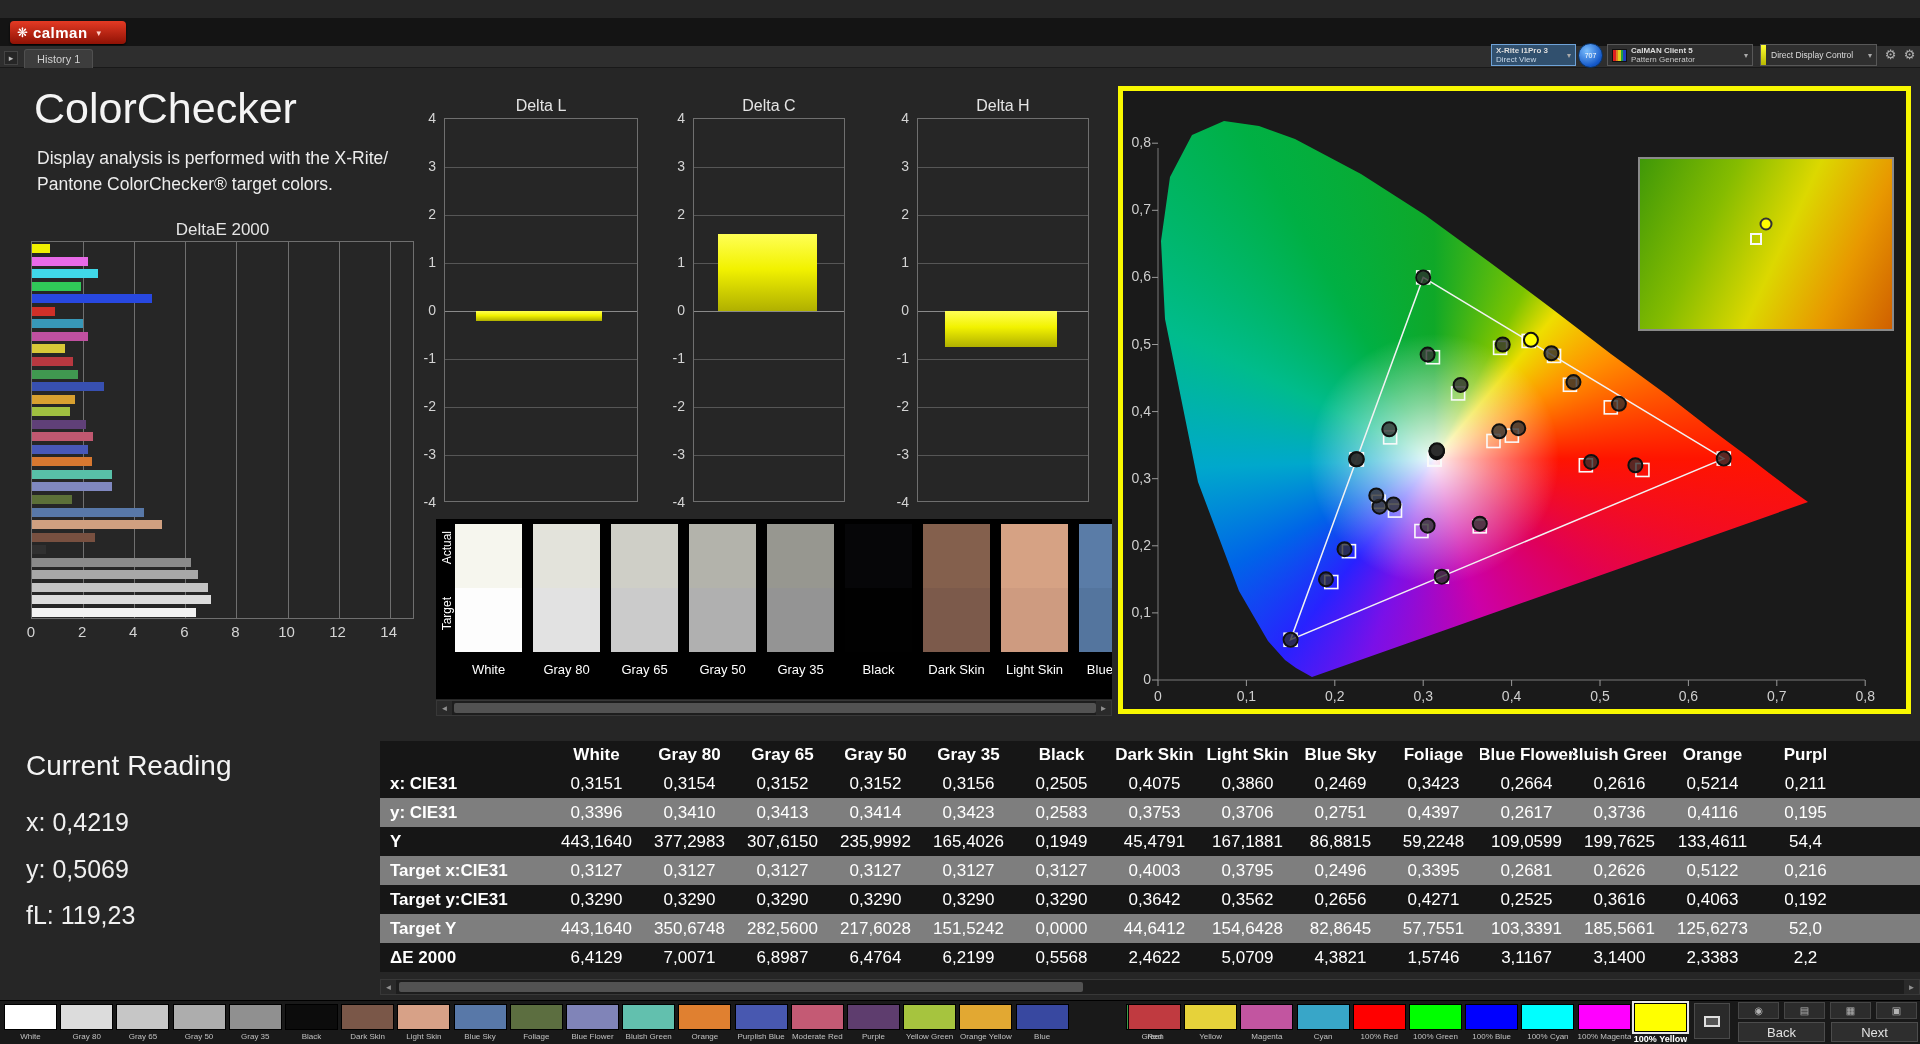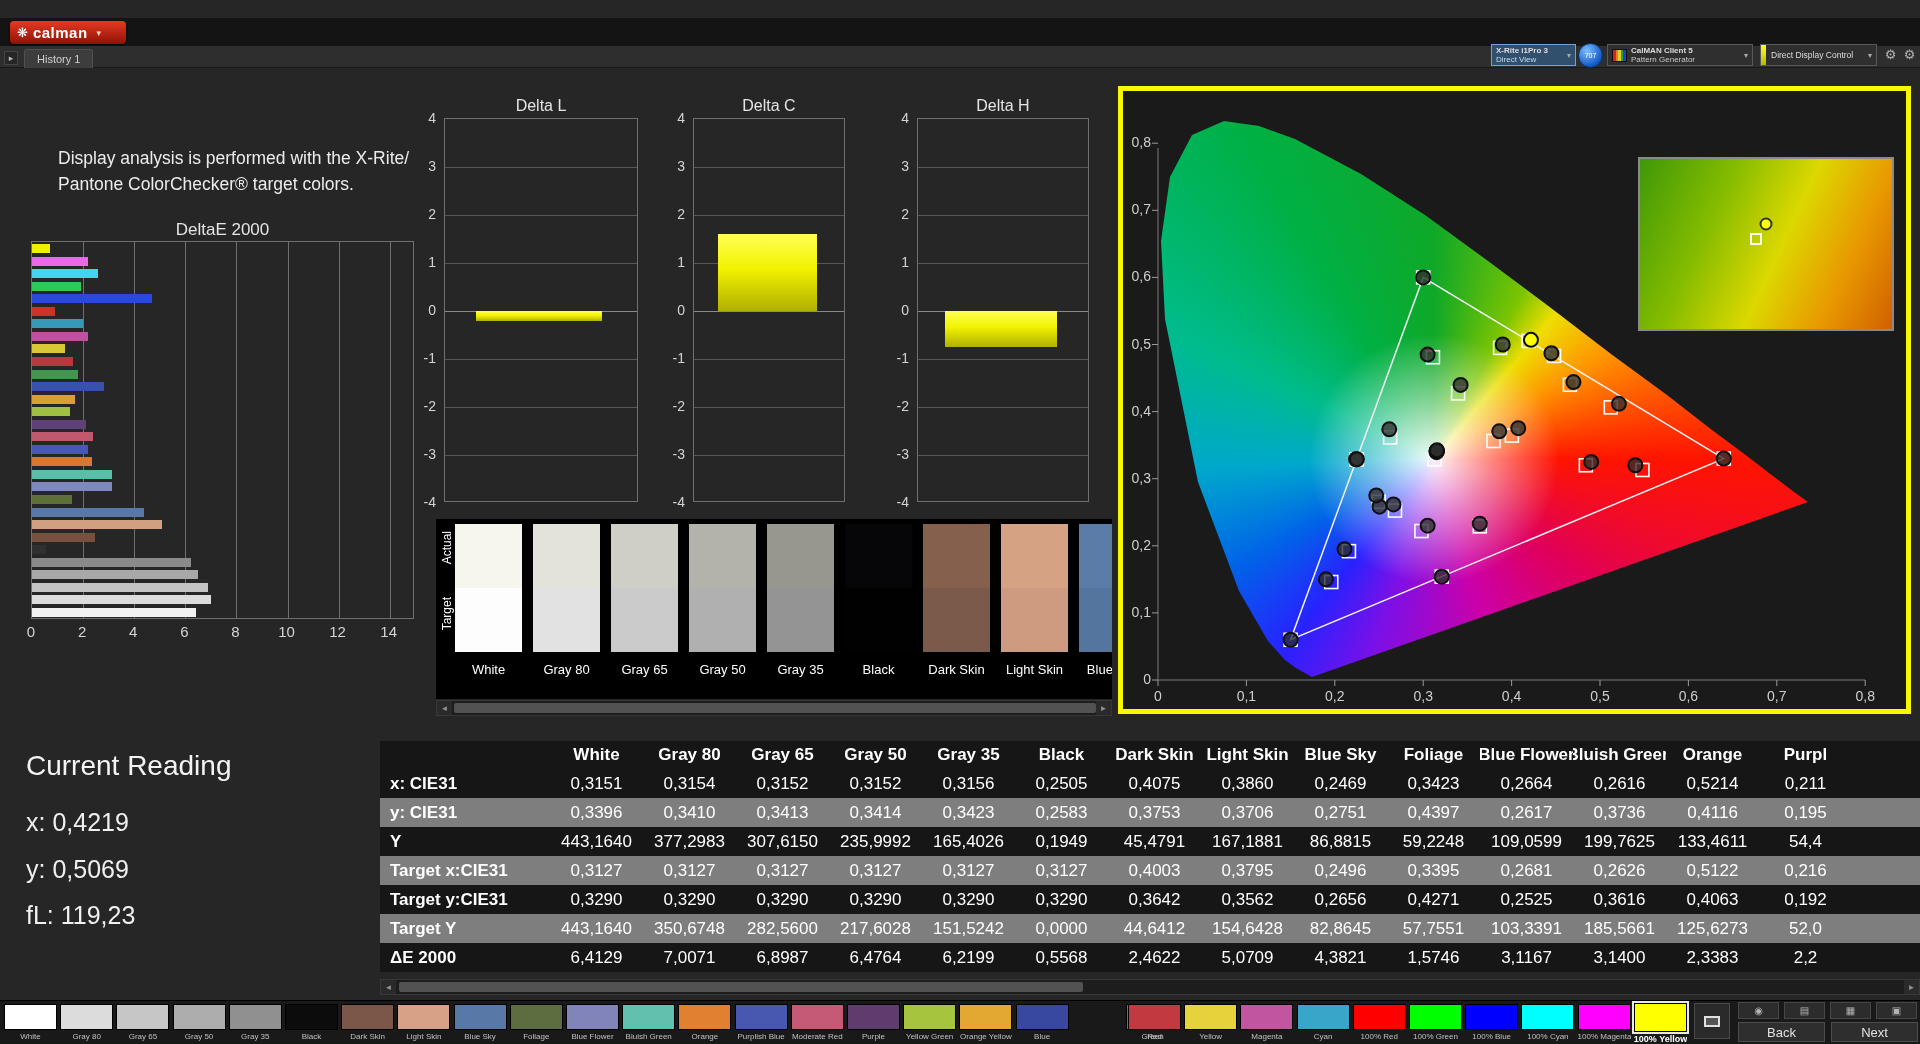--- a/index.html
+++ b/index.html
@@ -36,21 +36,21 @@
   .colorbars{width:15px;height:13px;margin-left:4px;flex:none;background:linear-gradient(90deg,#e02020 0 20%,#e08020 20% 40%,#e0d020 40% 60%,#20a040 60% 80%,#2040c0 80% 100%);border:1px solid #111;}
   .ctl-pattern .ctl-l2{color:#c8c8c8;}
   .ctl-display{left:1760px;width:117px;}
   .yellow-accent{width:5px;height:100%;flex:none;background:linear-gradient(#ffff30,#b8b800);}
   .ctl-display-label{flex:1;font-size:8.5px;padding-left:5px;white-space:nowrap;overflow:hidden;}
   .gear-btn{position:absolute;top:46px;width:17px;height:17px;color:#b0b0b0;font-size:13px;display:flex;align-items:center;justify-content:center;z-index:5;}
   #gear1{left:1882px;} #gear2{left:1901px;}
 
   
   .cc-title{position:absolute;left:34px;top:84px;font-size:43px;color:#f4f4f4;}
-  .cc-sub{position:absolute;left:37px;font-size:17.5px;color:#ececec;margin-left:21px;}
+  .cc-sub{position:absolute;left:37px;font-size:17.5px;color:#ececec;}
   #sub1{top:148px;} #sub2{top:174px;}
   .deltae-title{position:absolute;left:31px;top:220px;width:383px;text-align:center;font-size:17px;color:#e4e4e4;}
   .deltae-plot{position:absolute;left:31px;top:241px;width:383px;height:378px;border:1px solid #6f6f6f;}
   .grid-v{position:absolute;top:0;height:100%;width:1px;background:#6f6f6f;}
   .h-bar{position:absolute;left:0;height:9px;}
   .deltae-xlabels{position:absolute;left:31px;top:623px;width:383px;height:16px;}
   .xtick{position:absolute;width:26px;margin-left:-13px;text-align:center;font-size:15px;color:#d4d4d4;}
   .avg-text{position:absolute;left:15px;top:648px;width:405px;text-align:center;font-size:29px;color:#f2f2f2;}
   .max-text{position:absolute;left:15px;top:694px;width:405px;text-align:center;font-size:29px;color:#f2f2f2;}
   .cr-title{position:absolute;left:26px;top:750px;font-size:28px;color:#f4f4f4;}
@@ -168,20 +168,21 @@
     <span class="ctl-dd">▾</span>
   </div>
   <div class="ctl ctl-display">
     <span class="yellow-accent"></span>
     <span class="ctl-display-label">Direct Display Control</span>
     <span class="ctl-dd">▾</span>
   </div>
   <div class="gear-btn" id="gear1">⚙</div>
   <div class="gear-btn" id="gear2">⚙</div>
 
+  <div class="cc-title">ColorChecker</div>
   <div class="cc-sub" id="sub1">Display analysis is performed with the X-Rite/</div>
   <div class="cc-sub" id="sub2">Pantone ColorChecker® target colors.</div>
 
   <div class="deltae-title">DeltaE 2000</div>
   <div class="deltae-plot">
       <div class="grid-v" style="left: 51.1px;"></div>
       <div class="grid-v" style="left: 102.2px;"></div>
       <div class="grid-v" style="left: 153.3px;"></div>
       <div class="grid-v" style="left: 204.4px;"></div>
       <div class="grid-v" style="left: 255.5px;"></div>

